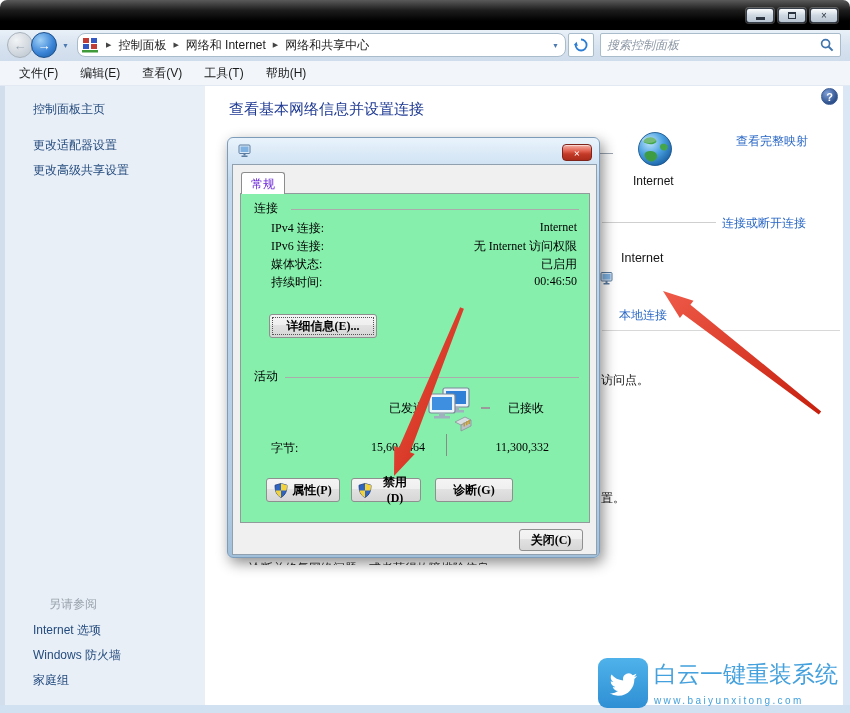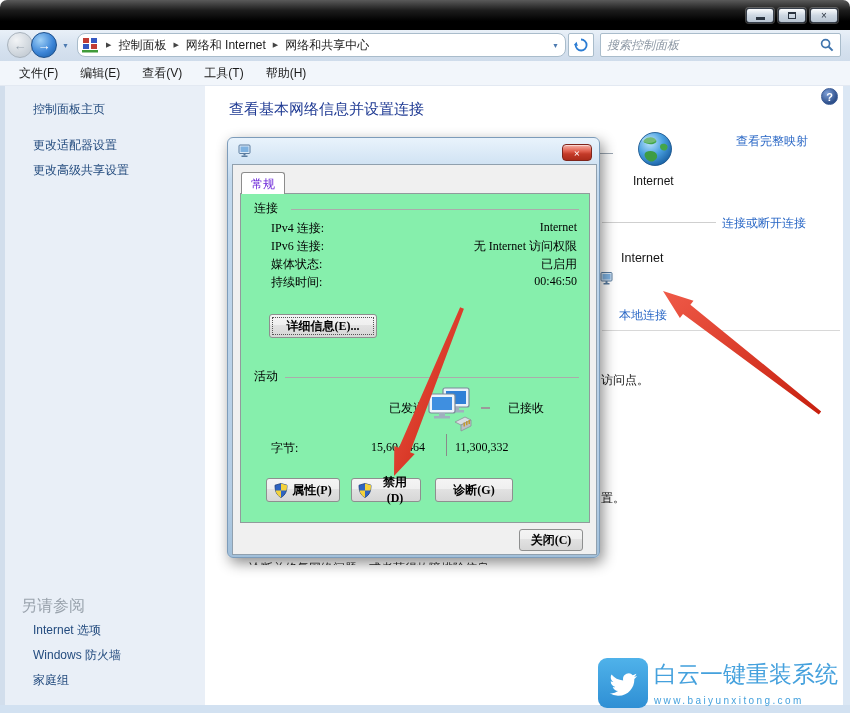--- a/index.html
+++ b/index.html
@@ -39,21 +39,21 @@
   .searchbox .ph{font-size:12px;font-style:italic;color:#8d98a5;flex:1;}
 
   .menubar{position:absolute;left:0;top:61px;width:850px;height:25px;background:#f2f6fb;
            border-bottom:1px solid #e3e9f2;display:flex;align-items:center;padding-left:8px;}
   .menu-item{font-size:12px;color:#1b1b1b;padding:0 11px;line-height:25px;}
 
   
   .sidebar{position:absolute;left:0;top:86px;width:205px;height:619px;background:#e9eff7;
            border-left:5px solid #d2deec;}
   .side-link{position:absolute;left:28px;font-size:12px;color:#234b7e;white-space:nowrap;cursor:pointer;}
-  .side-gray{position:absolute;left:16px;font-size:16px;color:#9aa3ad;white-space:nowrap;}
+  .side-gray{position:absolute;left:44px;font-size:12px;color:#9aa3ad;white-space:nowrap;}
   .mainpane{position:absolute;left:205px;top:86px;width:638px;height:619px;background:#fff;}
   .edge-right{position:absolute;left:843px;top:86px;width:7px;height:619px;background:#dbe7f4;}
   .edge-bottom{position:absolute;left:0;top:705px;width:850px;height:8px;background:#d2e1f1;}
 
   .page-title{position:absolute;left:229px;top:100px;font-size:15px;color:#1f3a93;}
   .help-circle{position:absolute;left:821px;top:88px;width:17px;height:17px;border-radius:50%;
                background:radial-gradient(circle at 35% 30%,#7fa0d8,#2d4f8a 70%);border:1px solid #3a5a95;
                color:#fff;font-size:11px;font-weight:bold;display:flex;align-items:center;justify-content:center;}
   .blue-link{position:absolute;font-size:12px;color:#2866c5;white-space:nowrap;cursor:pointer;}
   .plain-text{position:absolute;font-size:12px;color:#141414;white-space:nowrap;}
@@ -284,21 +284,21 @@
           <rect x="36.5" y="36.5" width="1.5" height="4" fill="#c59a2f"></rect>
           <rect x="39" y="35.2" width="1.5" height="4" fill="#c59a2f"></rect>
           <rect x="41.5" y="34" width="1.5" height="4" fill="#c59a2f"></rect>
         </svg>
         <div class="act-dash" style="left:240px;top:213px;width:9px;"></div>
         <div style="position:absolute;left:267px;top:206px;font-size:12px;">已接收</div>
 
         <div style="position:absolute;left:30px;top:246px;font-size:12px;">字节:</div>
         <div style="position:absolute;left:92px;top:246px;width:92px;text-align:right;font-size:12px;">15,604,464</div>
         <div class="vbar" style="left:205px;top:240px;"></div>
-        <div style="position:absolute;left:214px;top:246px;width:82px;font-size:12px;">11,300,332</div>
+        <div style="position:absolute;left:226px;top:246px;width:82px;text-align:right;font-size:12px;">11,300,332</div>
 
         <button class="w7btn" style="left:25px;top:284px;width:74px;height:24px;">
           <svg class="shield" width="14" height="15" viewBox="0 0 14 15">
             <defs>
                 <clipPath id="sc1">
                   <path d="M7 0.5 L13 2.2 C13 8 11.5 12 7 14.5 C2.5 12 1 8 1 2.2 Z"></path>
                 </clipPath>
               </defs>
             <path d="M7 0.5 L13 2.2 C13 8 11.5 12 7 14.5 C2.5 12 1 8 1 2.2 Z" fill="#2f64c1" stroke="#1c3d7a" stroke-width="0.8"></path>
             <g clip-path="url(#sc1)">

